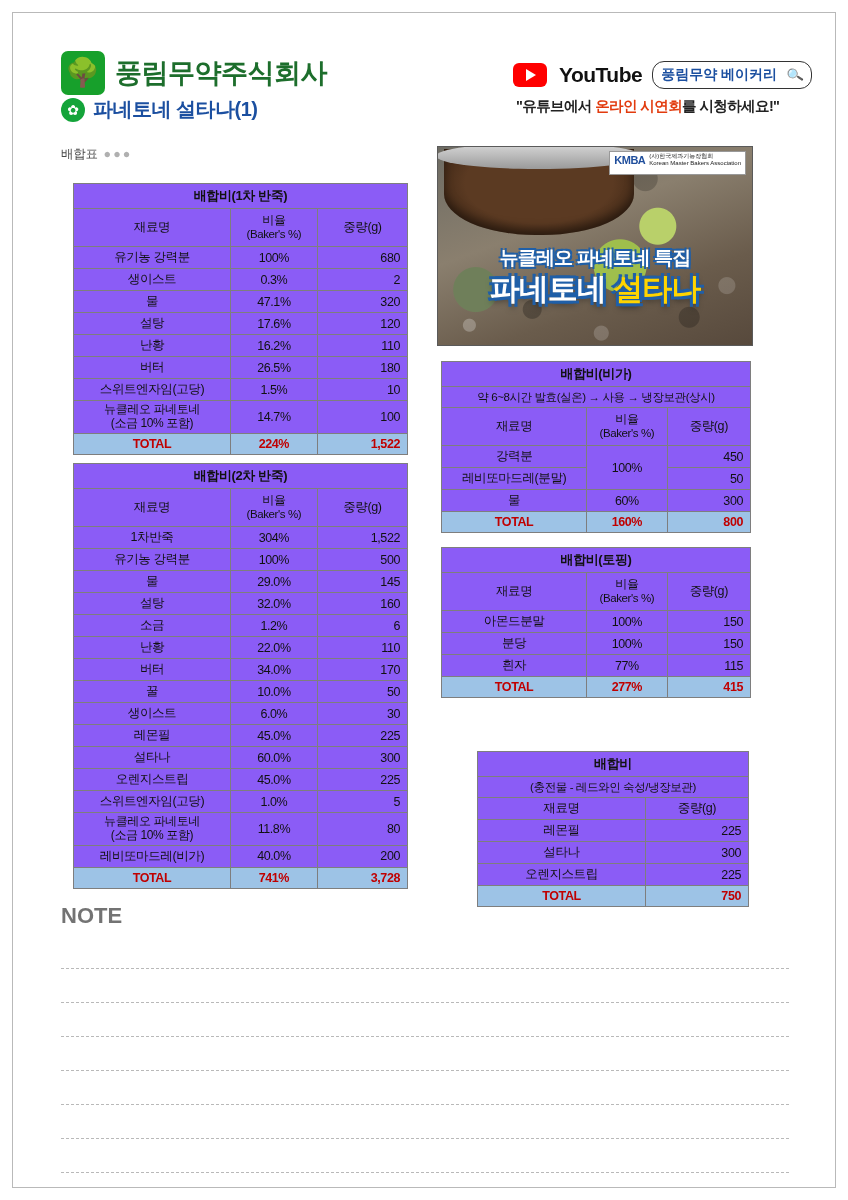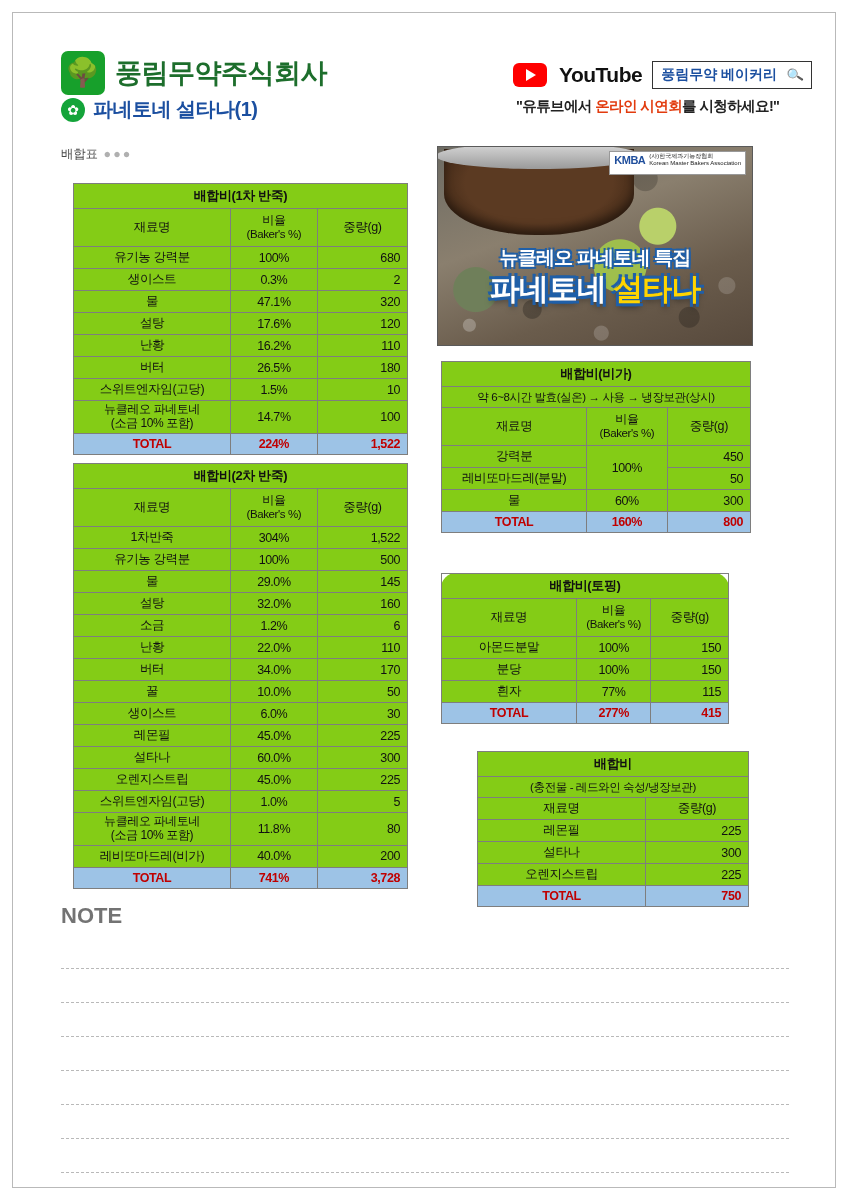--- a/index.html
+++ b/index.html
@@ -82,21 +82,21 @@
     border-bottom: 6px solid transparent;
   }
   .yt-label {
     font-size: 21px;
     font-weight: bold;
     color: #111;
     letter-spacing: -0.5px;
   }
   .search-box {
     border: 1.6px solid #333;
-    border-radius: 0;
+    border-radius: 12px;
     padding: 4px 8px;
     display: flex;
     align-items: center;
     gap: 10px;
     background: #fff;
   }
   .search-box .txt {
     font-size: 14px;
     font-weight: bold;
     color: #1b4fa0;
@@ -155,21 +155,21 @@
     display: inline-block;
     margin-left: 6px;
     color: #b0b0b0;
     letter-spacing: 2px;
   }
 
   
   table.rcp {
     border-collapse: collapse;
     table-layout: fixed;
-    background: #84cc16;
+    background: #8b5cf6;
     font-size: 12.5px;
   }
   table.rcp td, table.rcp th {
     border: 1px solid #7e7e7e;
     padding: 2px 5px;
     text-align: center;
     font-weight: normal;
     color: #111;
     letter-spacing: -0.4px;
     height: 21px;
@@ -189,21 +189,21 @@
     color: #c00000;
   }
   .c-red { color: #c00000; font-weight: bold; }
   .c-orange { color: #e36c0a; font-weight: bold; }
   .c-green { color: #00792e; font-weight: bold; }
   .two-line { line-height: 1.15; font-size: 12px; }
 
   #tbl-dough1 { position: absolute; left: 60px; top: 170px; width: 335px; }
   #tbl-dough2 { position: absolute; left: 60px; top: 450px; width: 335px; }
   #tbl-biga   { position: absolute; left: 428px; top: 348px; width: 310px; }
-  #tbl-topping{ position: absolute; left: 428px; top: 560px; width: 288px; border-radius: 15px; }
+  #tbl-topping{ position: absolute; left: 428px; top: 534px; width: 310px; }
   #tbl-filling{ position: absolute; left: 464px; top: 738px; width: 272px; }
 
   
   .photo {
     position: absolute;
     left: 424px; top: 133px;
     width: 316px; height: 200px;
     overflow: hidden;
     background:
       radial-gradient(circle at 22% 26%, #7a4a2c 0 16px, rgba(0,0,0,0) 17px),

